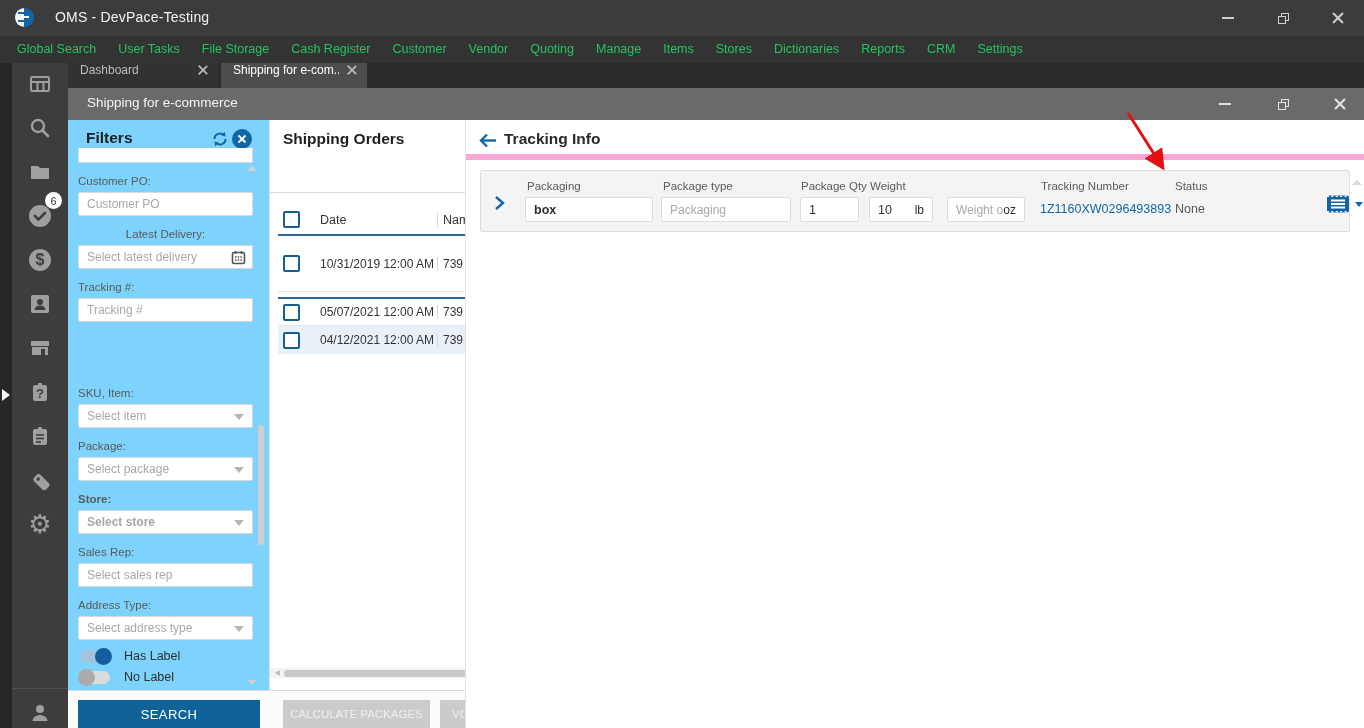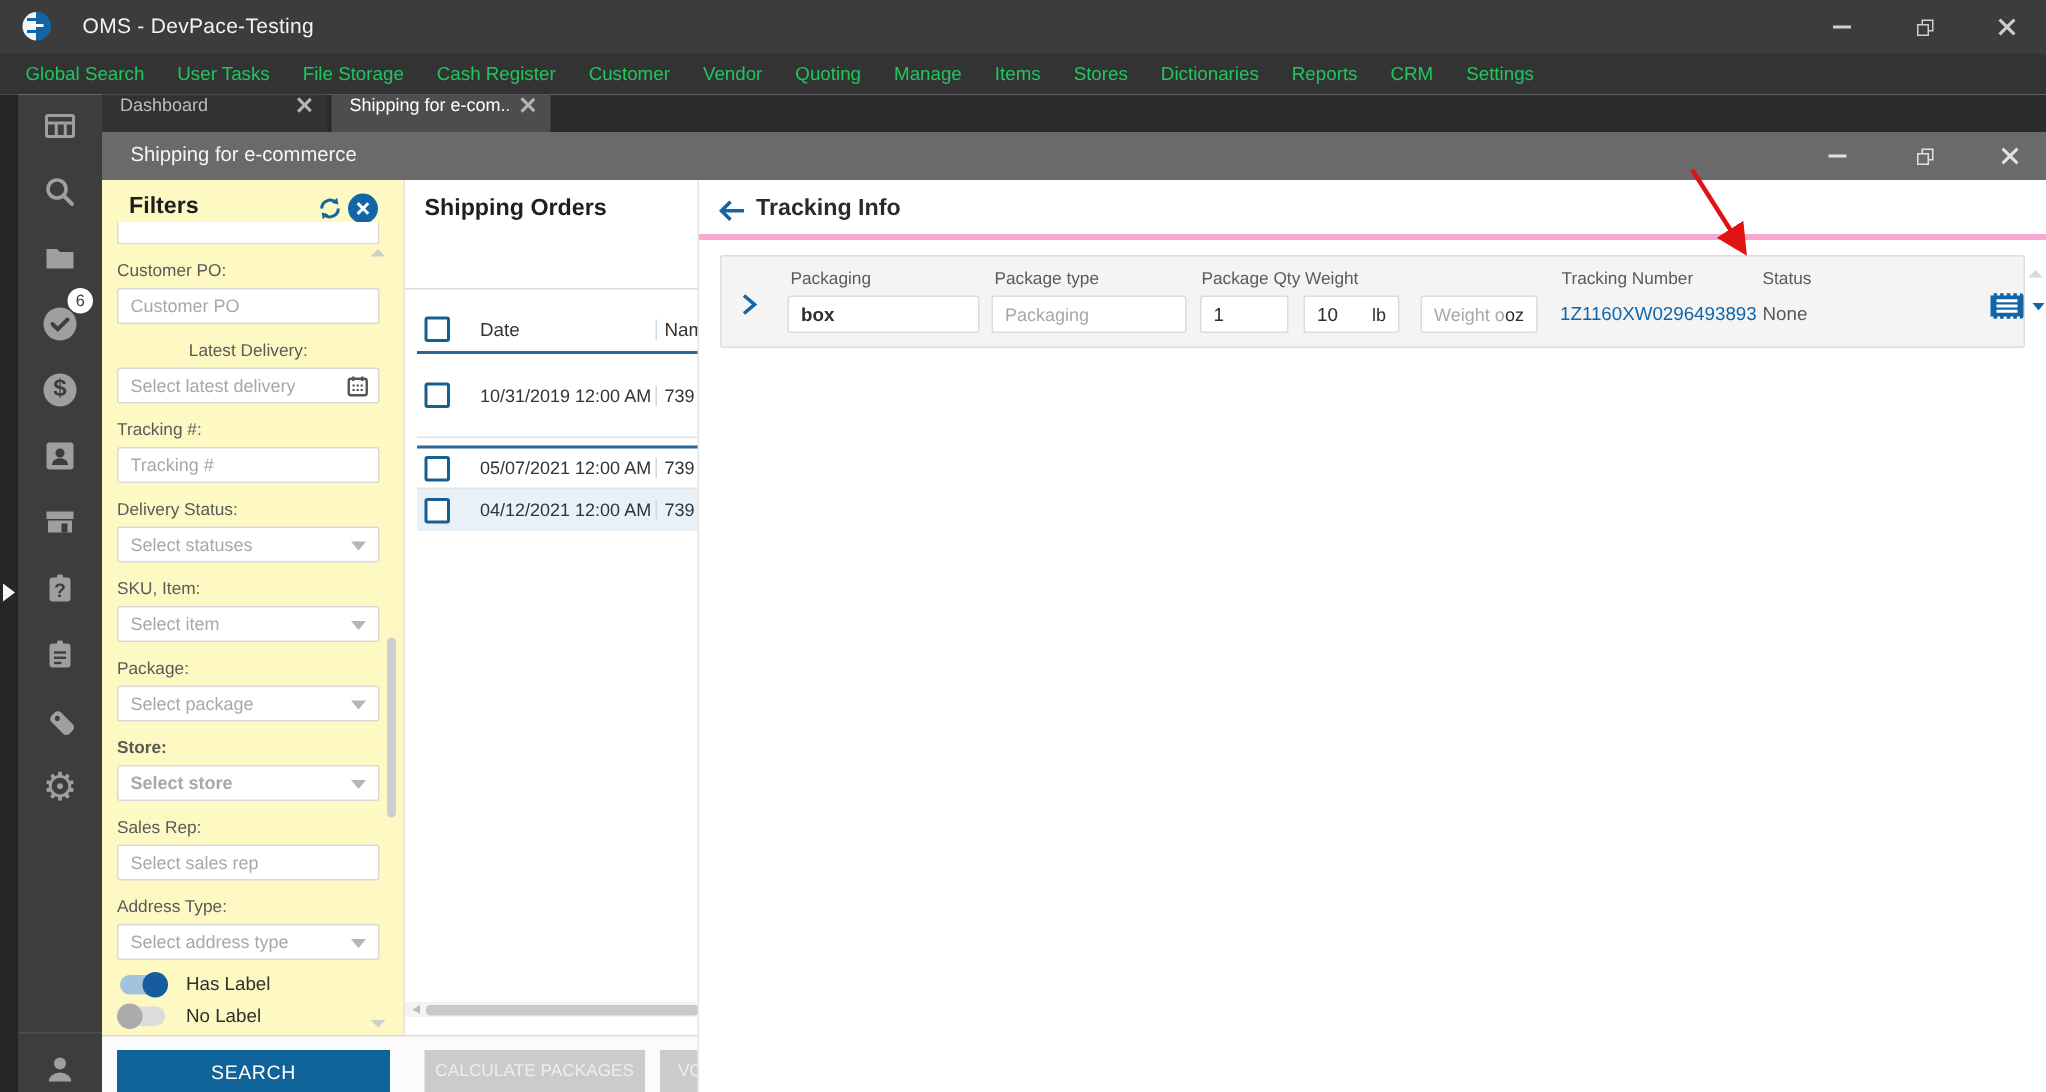--- a/index.html
+++ b/index.html
@@ -49,21 +49,21 @@
   .mdi-title { position:absolute; left:19px; top:7px; color:#f5f5f5; font-size:13.5px; }
   .mdi-btn { position:absolute; top:5px; width:30px; height:22px; display:flex; align-items:center; justify-content:center; }
   .mb-min{left:1142px;} .mb-restore{left:1200px;} .mb-close{left:1257px;}
   .mdi-btn .minline{background:#e3e3e3;} .mdi-btn .r1,.mdi-btn .r2{border-color:#e3e3e3; background:#6a6a6a;}
   .mdi-btn .xshape::before,.mdi-btn .xshape::after{background:#e3e3e3;}
 
   
   .content { position:absolute; left:68px; top:120px; width:1296px; height:608px; background:#fff; }
 
   
-  .filters { position:absolute; left:0; top:0; width:202px; height:608px; background:#fef9c3; border-right:1px solid #e3e3e3; }
+  .filters { position:absolute; left:0; top:0; width:202px; height:608px; background:#7dd3fc; border-right:1px solid #e3e3e3; }
   .filters-title { position:absolute; left:18px; top:9px; font-size:15.5px; font-weight:bold; color:#1f1f1f; }
   .icon-refresh { position:absolute; left:142px; top:9px; width:20px; height:20px; }
   .icon-close-circle { position:absolute; left:164px; top:9px; width:20px; height:20px; border-radius:50%; background:#1266a8; }
   .icon-close-circle::before,.icon-close-circle::after { content:""; position:absolute; left:9px; top:5px; width:1.8px; height:10px; background:#fff; }
   .icon-close-circle::before{transform:rotate(45deg);} .icon-close-circle::after{transform:rotate(-45deg);}
   .partial-input { position:absolute; left:10px; top:28px; width:175px; height:15px; border:1px solid #d9d9d9; border-top:none; border-radius:0 0 2px 2px; background:#fff; }
   .scroll-cue { position:absolute; left:179px; width:0; height:0; border-left:5px solid transparent; border-right:5px solid transparent; }
   .cue-up { top:46px; border-bottom:5px solid #cfcfcf; }
   .cue-down { top:560px; border-top:5px solid #cfcfcf; }
   .f-field { position:absolute; left:10px; width:175px; }
@@ -105,21 +105,21 @@
   .h-scrollbar { position:absolute; left:0; top:548px; width:196px; height:10px; background:#f3f3f3; }
   .h-left { position:absolute; left:5px; top:2px; width:0; height:0; border-top:3.5px solid transparent; border-bottom:3.5px solid transparent; border-right:5px solid #bdbdbd; }
   .h-thumb { position:absolute; left:14px; top:1.5px; width:182px; height:7px; background:#c9c9c9; border-radius:3px; }
   .orders-footer { position:absolute; left:0; top:570px; width:196px; height:38px; border-top:1px solid #dcdcdc; background:#fbfbfb; }
   .gray-btn { position:absolute; top:9px; height:28px; background:#cbcbcb; color:#eeeeee; font-size:11.5px; display:flex; align-items:center; justify-content:center; white-space:nowrap; }
   .btn-calc { left:13px; width:147px; }
   .btn-void { left:170px; width:90px; padding-left:12px; justify-content:flex-start; }
 
   
   .tracking { position:absolute; left:398px; top:0; width:898px; height:608px; background:#fff; }
-  .trk-header { position:absolute; left:0; top:0; width:898px; height:40px; border-bottom:4px solid #f9a8d4; }
+  .trk-header { position:absolute; left:0; top:0; width:898px; height:40px; border-bottom:6px solid #f9a8d4; }
   .trk-title { position:absolute; left:38px; top:10px; font-size:15.5px; font-weight:600; color:#2b2b2b; }
   .trk-box { position:absolute; left:14px; top:50px; width:870px; height:62px; background:#f4f4f5; border:1px solid #dddddd; border-radius:2px; }
   .t-label { position:absolute; top:9px; font-size:11.5px; color:#5a5a5a; white-space:nowrap; }
   .t-input { position:absolute; top:26px; height:25px; border:1px solid #dcdcdc; border-radius:2px; background:#fff; display:flex; align-items:center; padding:0 8px; font-size:12.5px; color:#2e2e2e; }
   .t-val { font-weight:bold; color:#2e2e2e; }
   .t-unit { margin-left:auto; color:#2e2e2e; font-size:12px; }
   .t-link { position:absolute; top:31px; font-size:12.5px; color:#1266a8; white-space:nowrap; }
   .t-plain { position:absolute; top:31px; font-size:12.5px; color:#595959; }
   .trk-cue-up { position:absolute; left:886px; top:60px; width:0; height:0; border-left:5px solid transparent; border-right:5px solid transparent; border-bottom:5px solid #d9d9d9; }
 
@@ -317,27 +317,20 @@
               <line x1="4" y1="10" x2="11" y2="10" stroke="#555" stroke-width="1.4" stroke-dasharray="1.5 1.2"></line>
             </svg>
         </div>
       </div>
       <div class="f-field" style="top:161px;">
         <div class="f-label">Tracking #:</div>
         <div class="f-input">
             <span class="ph">Tracking #</span>
           </div>
       </div>
-      <div class="f-field" style="top:214px;">
-        <div class="f-label">Delivery Status:</div>
-        <div class="f-input">
-            <span class="ph">Select statuses</span>
-            <span class="caret-down"></span>
-          </div>
-      </div>
       <div class="f-field" style="top:267px;">
         <div class="f-label">SKU, Item:</div>
         <div class="f-input">
             <span class="ph">Select item</span>
             <span class="caret-down"></span>
           </div>
       </div>
       <div class="f-field" style="top:320px;">
         <div class="f-label">Package:</div>
         <div class="f-input">

